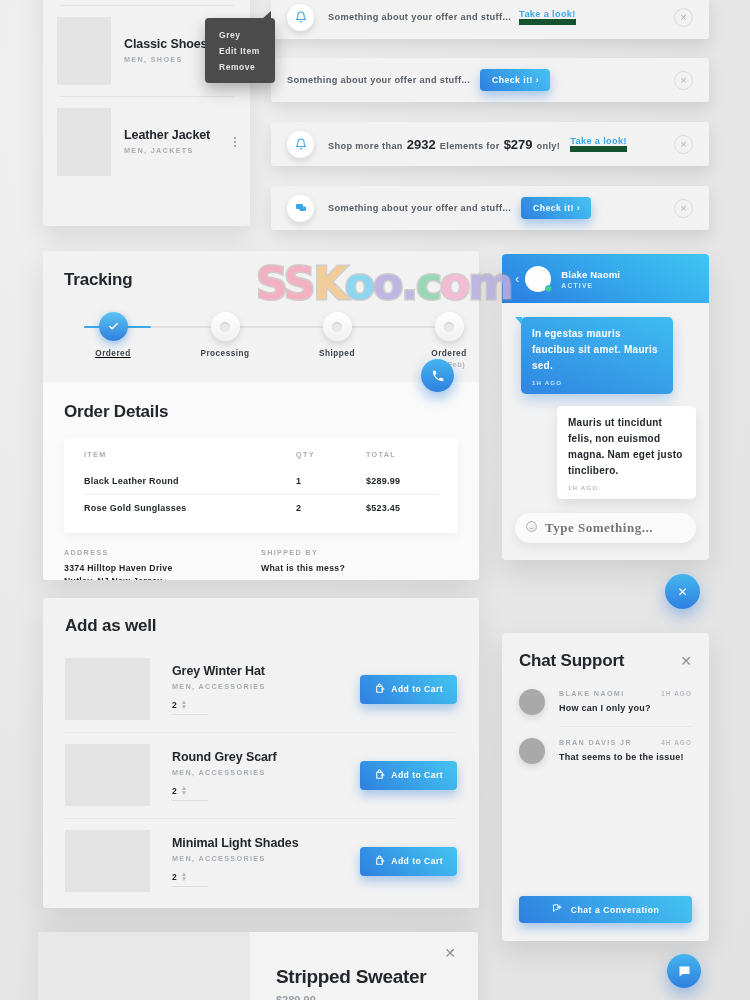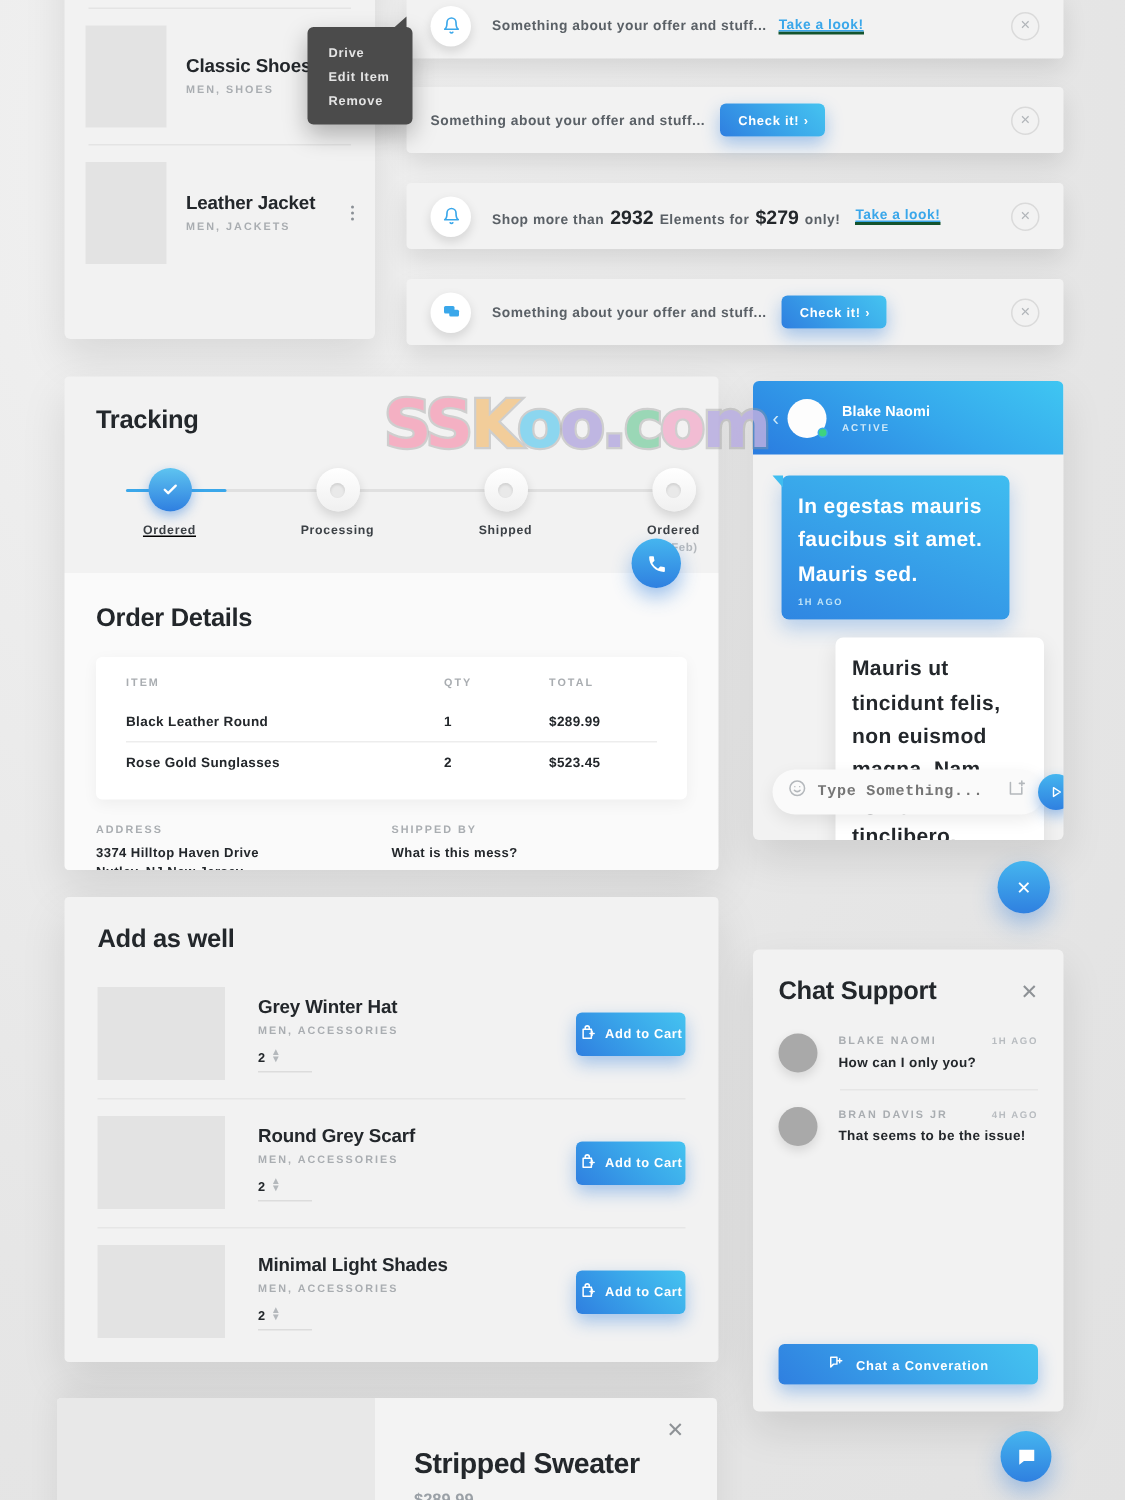--- a/index.html
+++ b/index.html
@@ -108,21 +108,21 @@
     box-shadow: 0 3px 7px rgba(0,0,0,.13);
     display: flex; align-items: center; justify-content: center;
     flex: none; margin-right: 14px;
   }
   .notif-text {
     font-size: 9.2px; font-weight: bold; color: #5a6066; letter-spacing: .35px;
     display: flex; align-items: baseline; gap: 4px; white-space: nowrap;
   }
   .notif-link {
     font-size: 9.2px; font-weight: bold; color: #3aa7ea;
-    border-bottom: 2px solid #14532d; letter-spacing: .35px; cursor: pointer; text-decoration: underline;
+    border-bottom: 6px solid #14532d; letter-spacing: .35px; cursor: pointer;
   }
   .notif-big { font-size: 13px; font-weight: bold; color: #23272b; letter-spacing: 0; }
   .notif-btn {
     font-size: 8.6px; letter-spacing: .5px;
     padding: 6px 11px 6px 12px; margin-left: 10px; white-space: nowrap;
   }
   .notif .xbtn-circ { margin-left: auto; }
 
   
   #order-card {
@@ -200,21 +200,21 @@
   .aw-row + .aw-row::before { content:""; position:absolute; left:0; right:0; top:0; height:1px; background:#e6e6e6; }
   .aw-thumb { width: 85px; height: 62px; flex: none; }
   .aw-info { flex: 1; padding-left: 22px; }
   .aw-info .title-h3 { font-size: 12.5px; margin-bottom: 4px; }
   .stepper {
     margin-top: 9px; width: 36px; display: flex; align-items: center; gap: 4px;
     border-bottom: 1px solid #dcdcdc; padding-bottom: 4px;
   }
   .stepper-val { font-size: 8.5px; font-weight: bold; color: #23272b; }
   .stepper-arrows { display: flex; flex-direction: column; gap: 1px; line-height: .55; color: #b4b8bc; font-size: 6.5px; }
-  .aw-btn { font-size: 8.6px; letter-spacing: .45px; padding: 8px 2px; display: flex; align-items: center; gap: 6px; }
+  .aw-btn { font-size: 8.6px; letter-spacing: .45px; padding: 8px 14px; display: flex; align-items: center; gap: 6px; }
 
   
   #chat-panel {
     position: absolute; left: 502px; top: 254px;
     width: 207px; height: 306px;
     background: #f2f2f2; border-radius: 4px;
     box-shadow: 0 12px 28px rgba(0,0,0,.10);
     overflow: hidden;
   }
   #chat-header {
@@ -240,35 +240,35 @@
     margin-left: 6px;
   }
   .bubble-them::before {
     content:""; position:absolute; left:-6px; top:0;
     border-right: 7px solid #3fbdf0; border-bottom: 8px solid transparent;
   }
   .bubble-me {
     background: #fff; color: #23272b; box-shadow: 0 6px 14px rgba(0,0,0,.09);
     margin-left: 42px; margin-top: 12px;
   }
-  .bubble-text { font-size: 14px; font-weight: bold; line-height: 1.6; letter-spacing: .25px; }
+  .bubble-text { font-size: 10px; font-weight: bold; line-height: 1.6; letter-spacing: .25px; }
   .bubble-time { font-size: 6.2px; font-weight: bold; letter-spacing: 1.1px; margin-top: 5px; }
   .bubble-them .bubble-time { color: #bfe3f7; }
   .bubble-me .bubble-time { color: #b6babe; }
 
   #chat-input-bar {
     position: absolute; left: 13px; right: 13px; bottom: 17px;
     height: 30px; background: #fafafa; border-radius: 16px;
     box-shadow: 0 4px 11px rgba(0,0,0,.08);
     display: flex; align-items: center; padding: 0 6px 0 10px;
   }
   #chat-input {
     flex: 1; border: none; background: transparent; outline: none;
-    font-family: Liberation Mono, monospace;
-    font-size: 10px; font-weight: bold; color: #9aa0a6; letter-spacing: .5px;
+    font-family: Liberation Serif, serif;
+    font-size: 13px; font-weight: bold; color: #9aa0a6; letter-spacing: .5px;
     margin-left: 7px;
   }
   #chat-send {
     width: 24px; height: 24px; border-radius: 50%; flex: none; margin-left: 7px;
     background: linear-gradient(180deg,#45b5ef 0%, #2f80e0 100%);
     box-shadow: 0 4px 9px rgba(45,125,220,.45);
     display: flex; align-items: center; justify-content: center; cursor: pointer;
   }
 
   
@@ -357,21 +357,21 @@
     </div>
     <div class="kebab">
         <i></i>
         <i></i>
         <i></i>
       </div>
   </div>
 </div>
 
 <div id="context-menu" style="left:205px; top:18px;">
-  <div class="ctx-item">Drive</div>
+  <div class="ctx-item">Grey</div>
   <div class="ctx-item">Edit Item</div>
   <div class="ctx-item">Remove</div>
 </div>
 
 <div class="notif" style="top:-5px;">
   <div class="notif-icon">
     <svg width="12" height="12" viewBox="0 0 24 24" fill="none" stroke="#3aa7ea" stroke-width="2.2" stroke-linecap="round" stroke-linejoin="round">
       <path d="M18 8a6 6 0 0 0-12 0c0 7-3 9-3 9h18s-3-2-3-9"></path>
         <path d="M13.7 21a2 2 0 0 1-3.4 0"></path>
     </svg>

